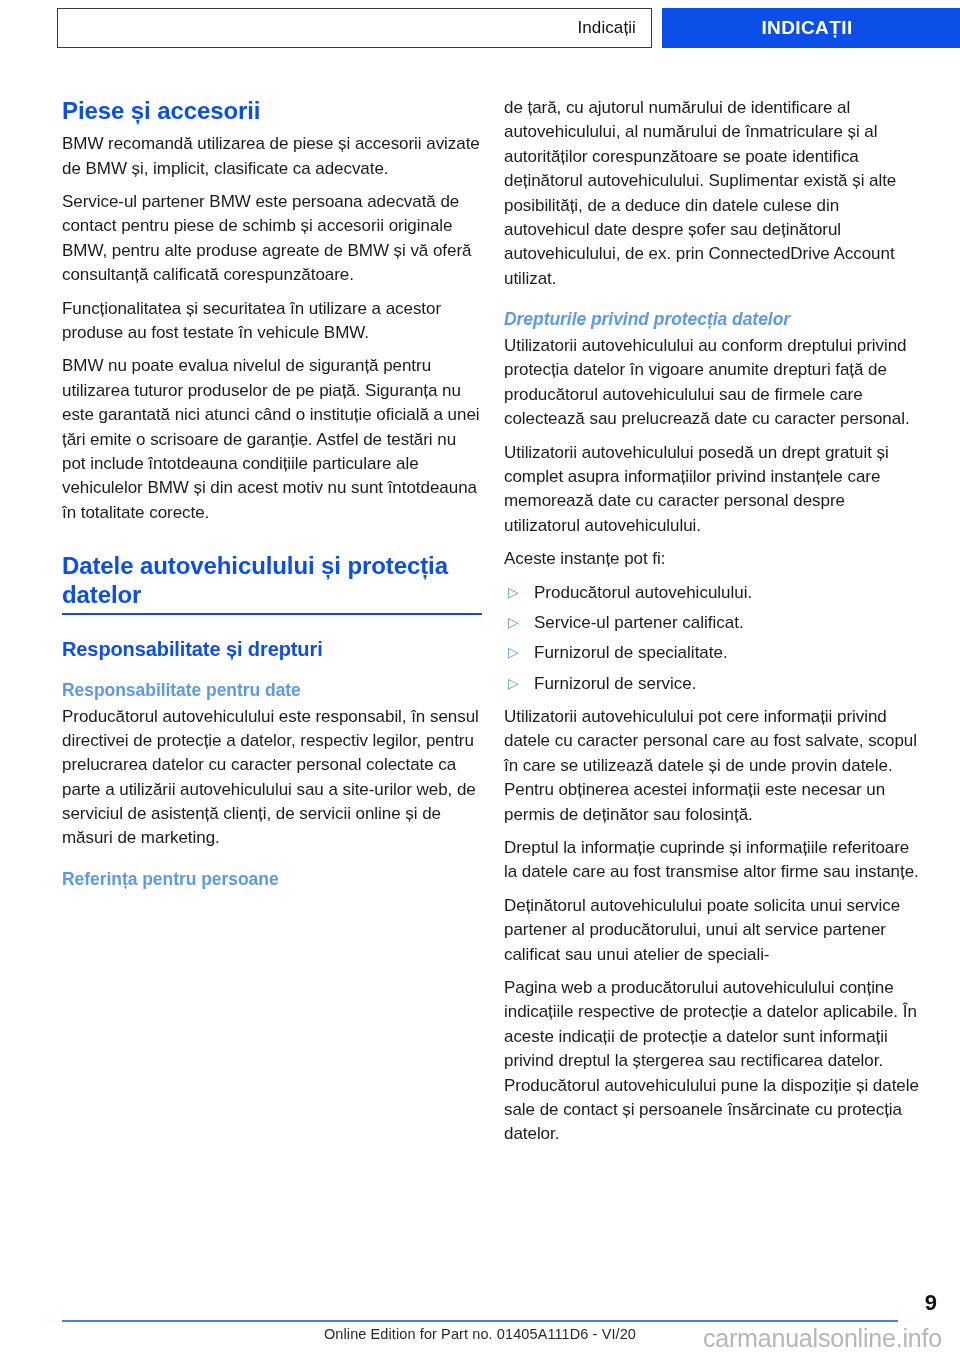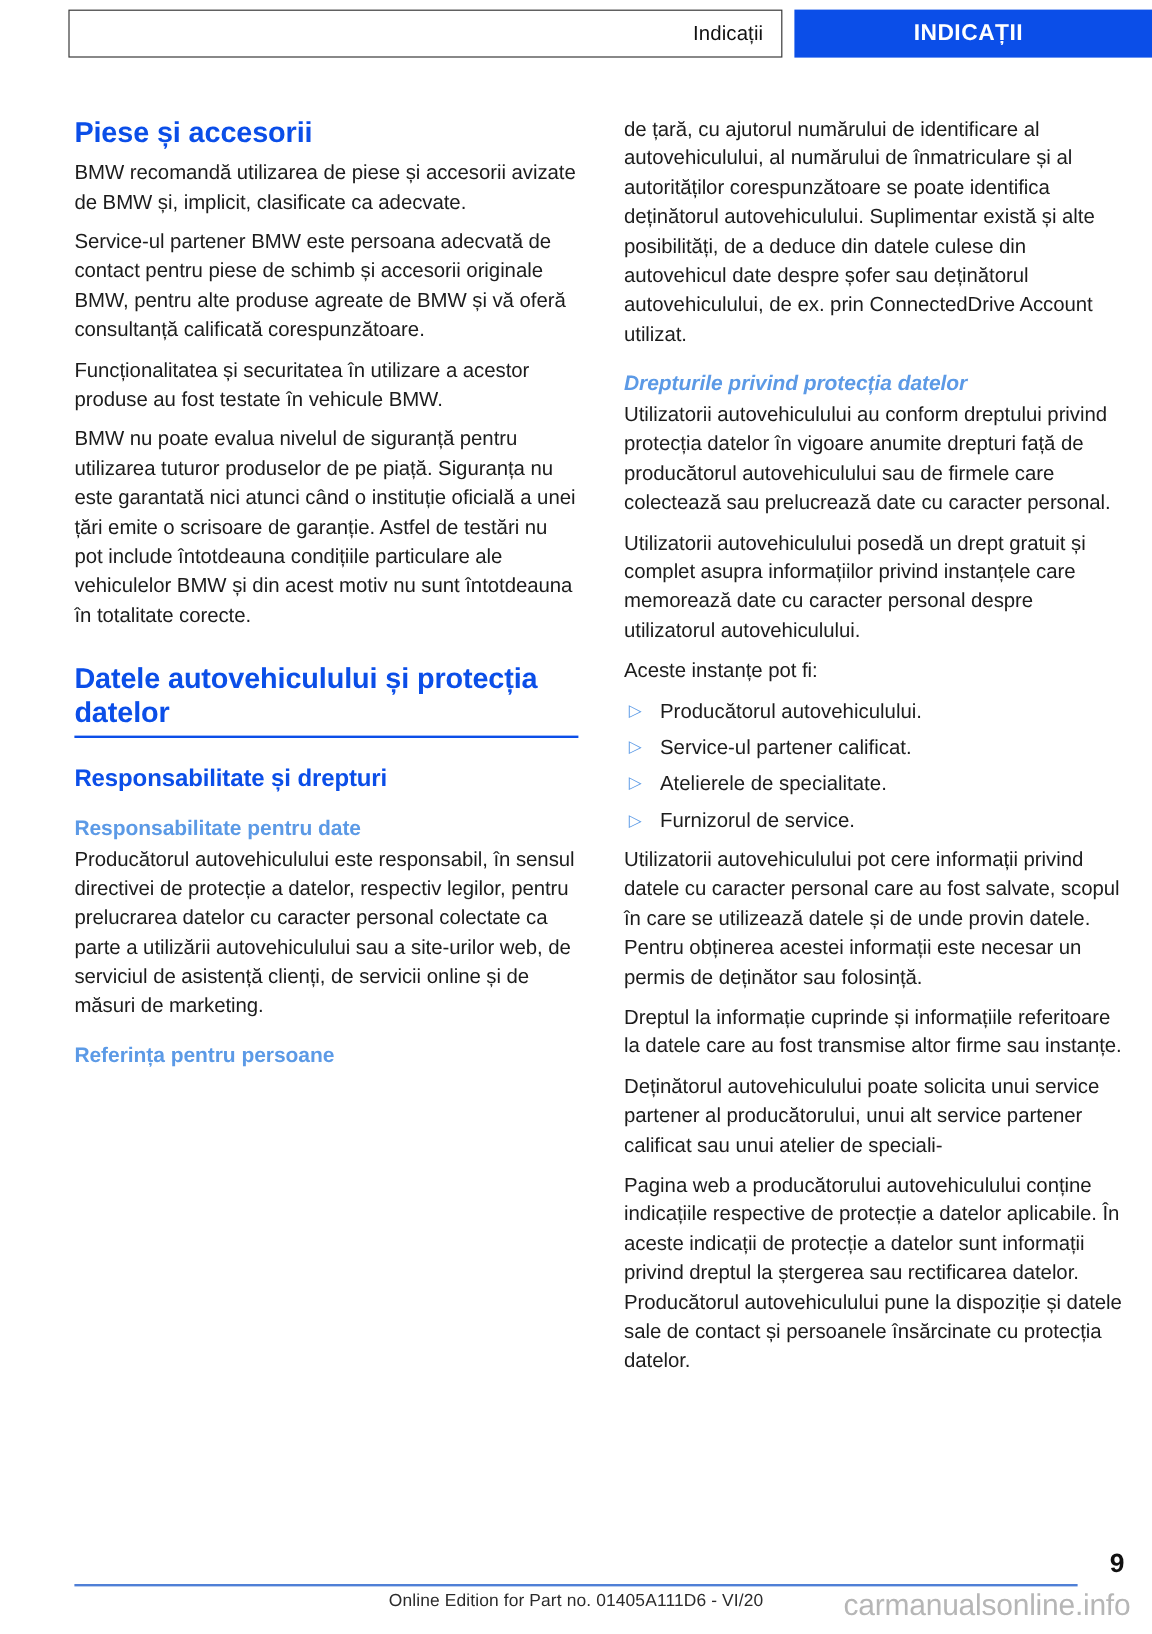--- a/index.html
+++ b/index.html
@@ -61,21 +61,21 @@
     letter-spacing: 0.4px;
   }
 
   
   .content {
     position: absolute;
     top: 96px;
     left: 0;
     right: 0;
     display: flex;
-    gap: 16px;
+    gap: 0;
   }
 
   .col {
     width: 420px;
   }
 
   .col-left  { margin-left: 62px; }
   .col-right { margin-left: 22px; }
 
   
@@ -243,21 +243,21 @@
       <li>
         <span class="bullet-marker">▷</span>
         <span class="bullet-text">Producătorul autovehiculului.</span>
       </li>
       <li>
         <span class="bullet-marker">▷</span>
         <span class="bullet-text">Service-ul partener calificat.</span>
       </li>
       <li>
         <span class="bullet-marker">▷</span>
-        <span class="bullet-text">Atelierele de specialitate.</span>
+        <span class="bullet-text">Furnizorul de specialitate.</span>
       </li>
       <li>
         <span class="bullet-marker">▷</span>
         <span class="bullet-text">Furnizorul de service.</span>
       </li>
     </ul>
 
     <p class="para">Utilizatorii autovehiculului pot cere informații privind datele cu caracter personal care au fost salvate, scopul în care se utilizează datele și de unde provin datele. Pentru obținerea acestei informații este necesar un permis de deținător sau folosință.</p>
     <p class="para">Dreptul la informație cuprinde și informațiile referitoare la datele care au fost transmise altor firme sau instanțe.</p>
     <p class="para">Deținătorul autovehiculului poate solicita unui service partener al producătorului, unui alt service partener calificat sau unui atelier de speciali-</p>

